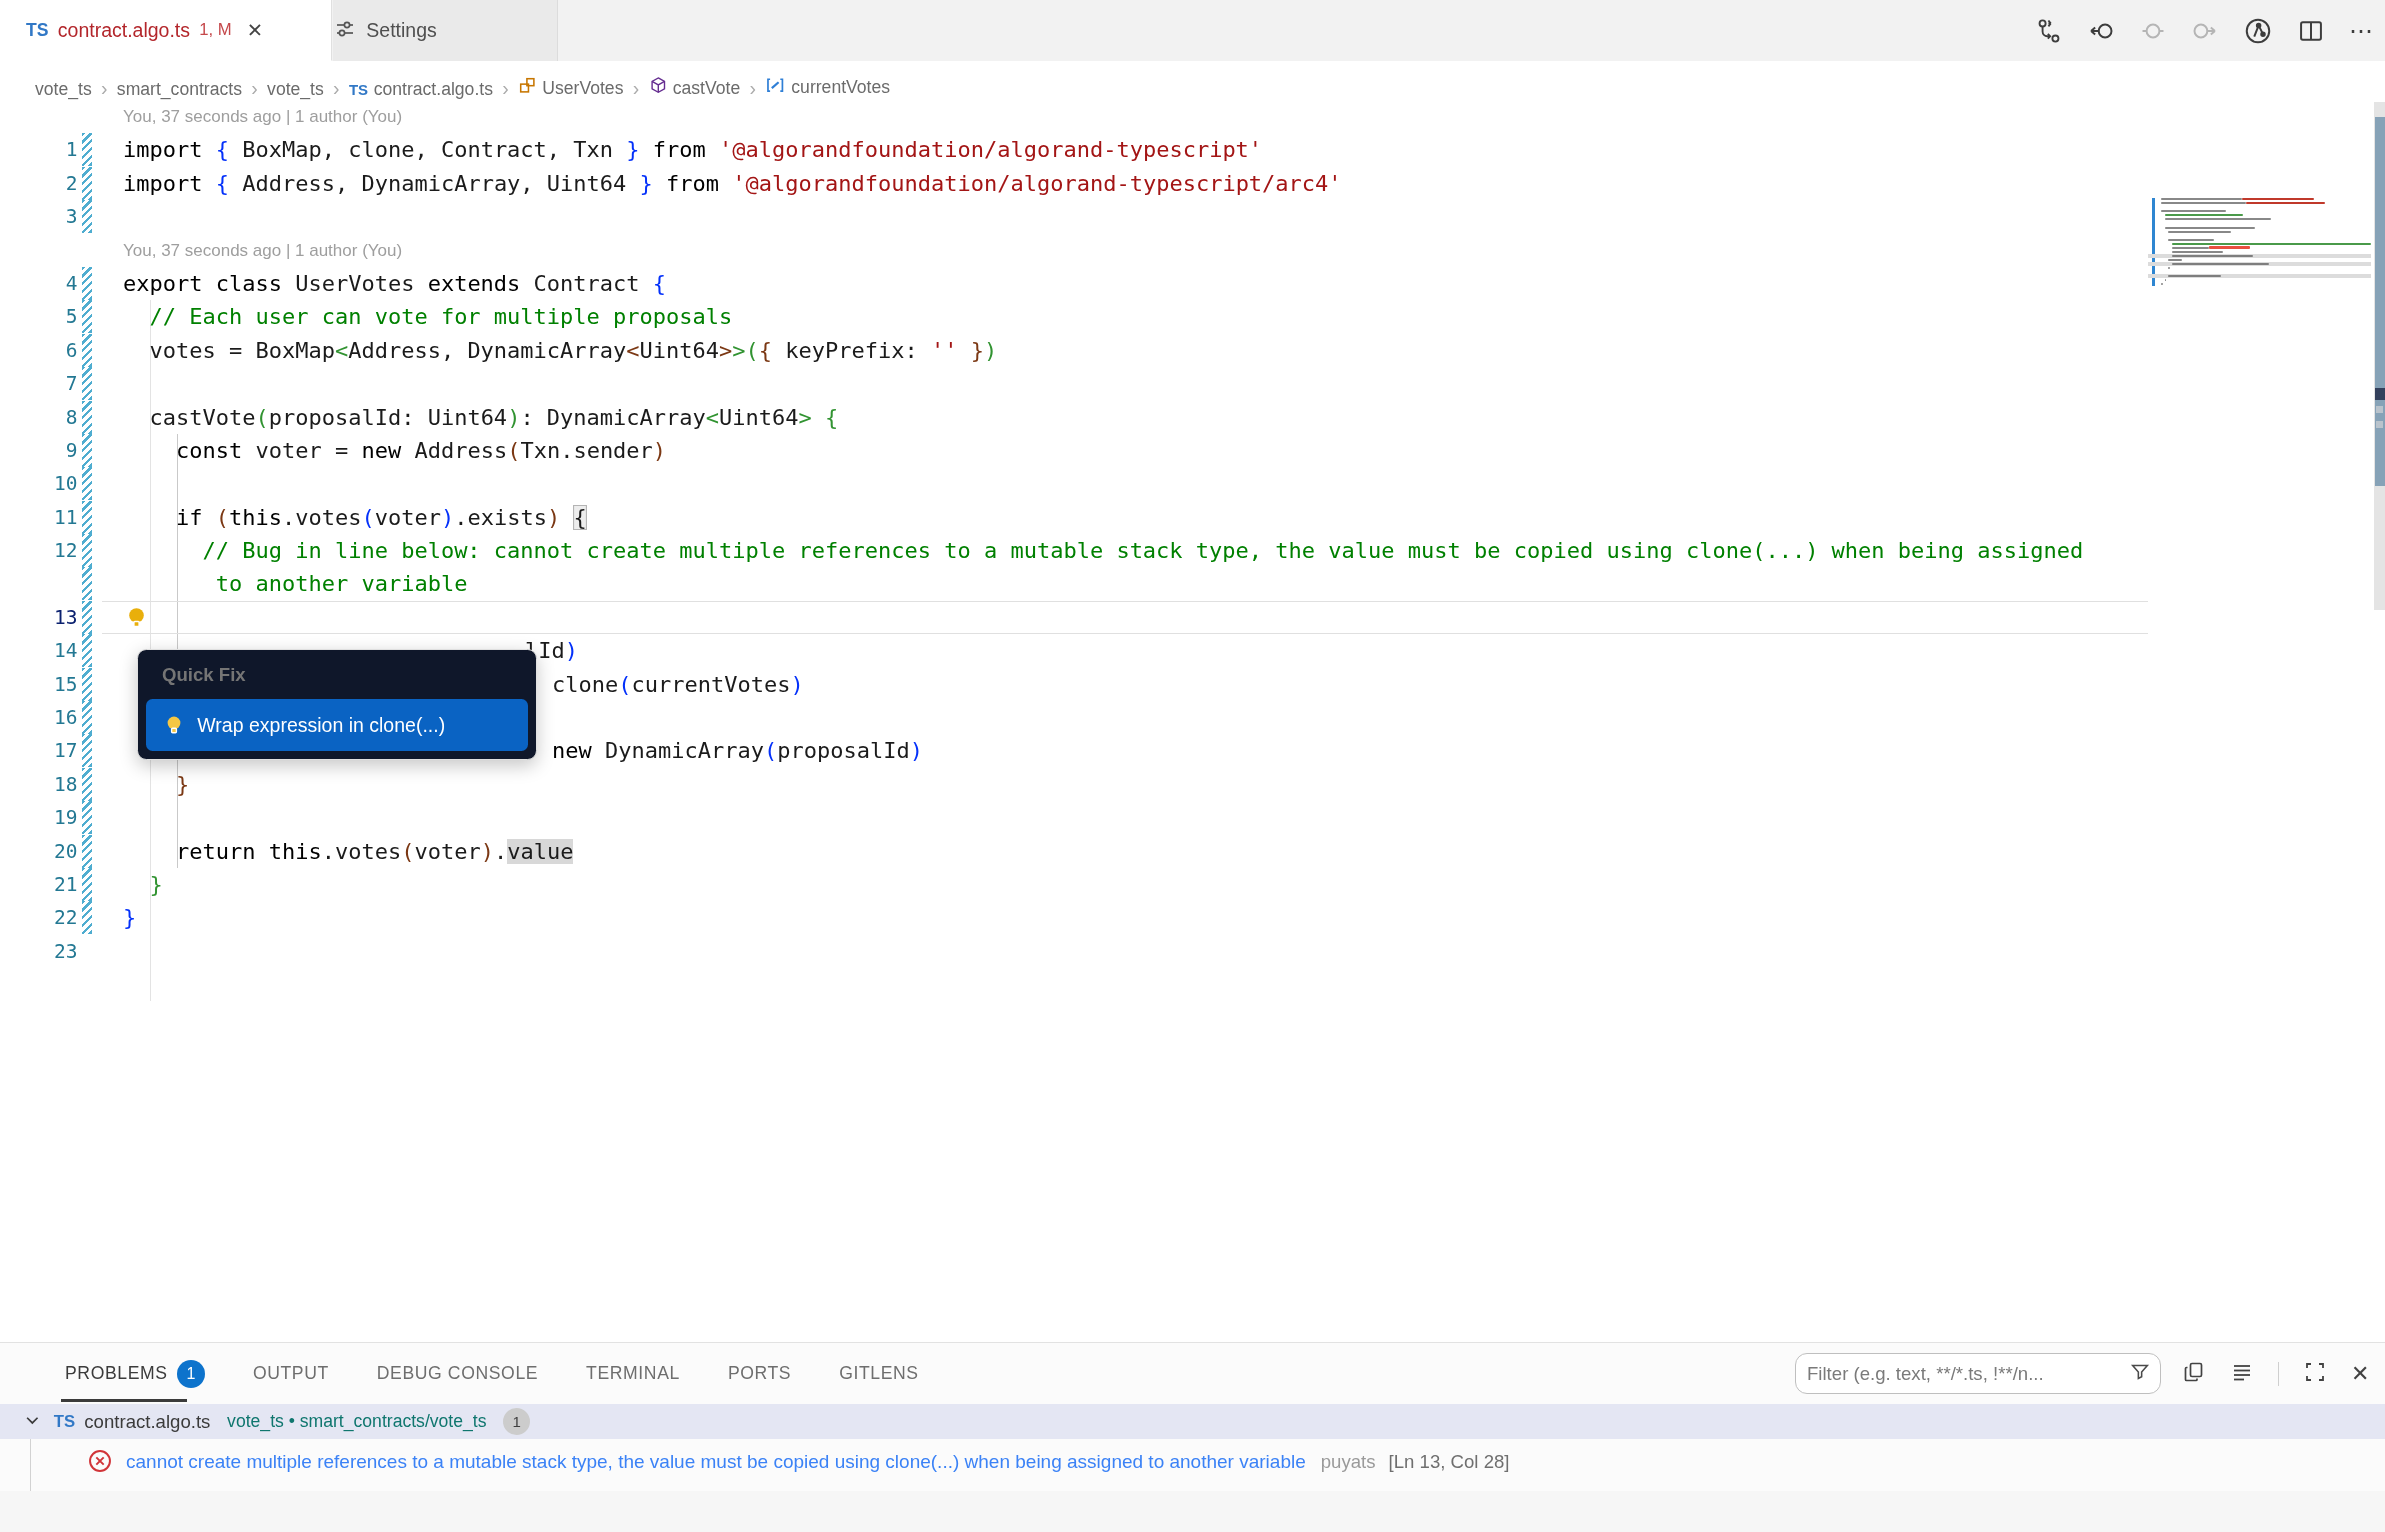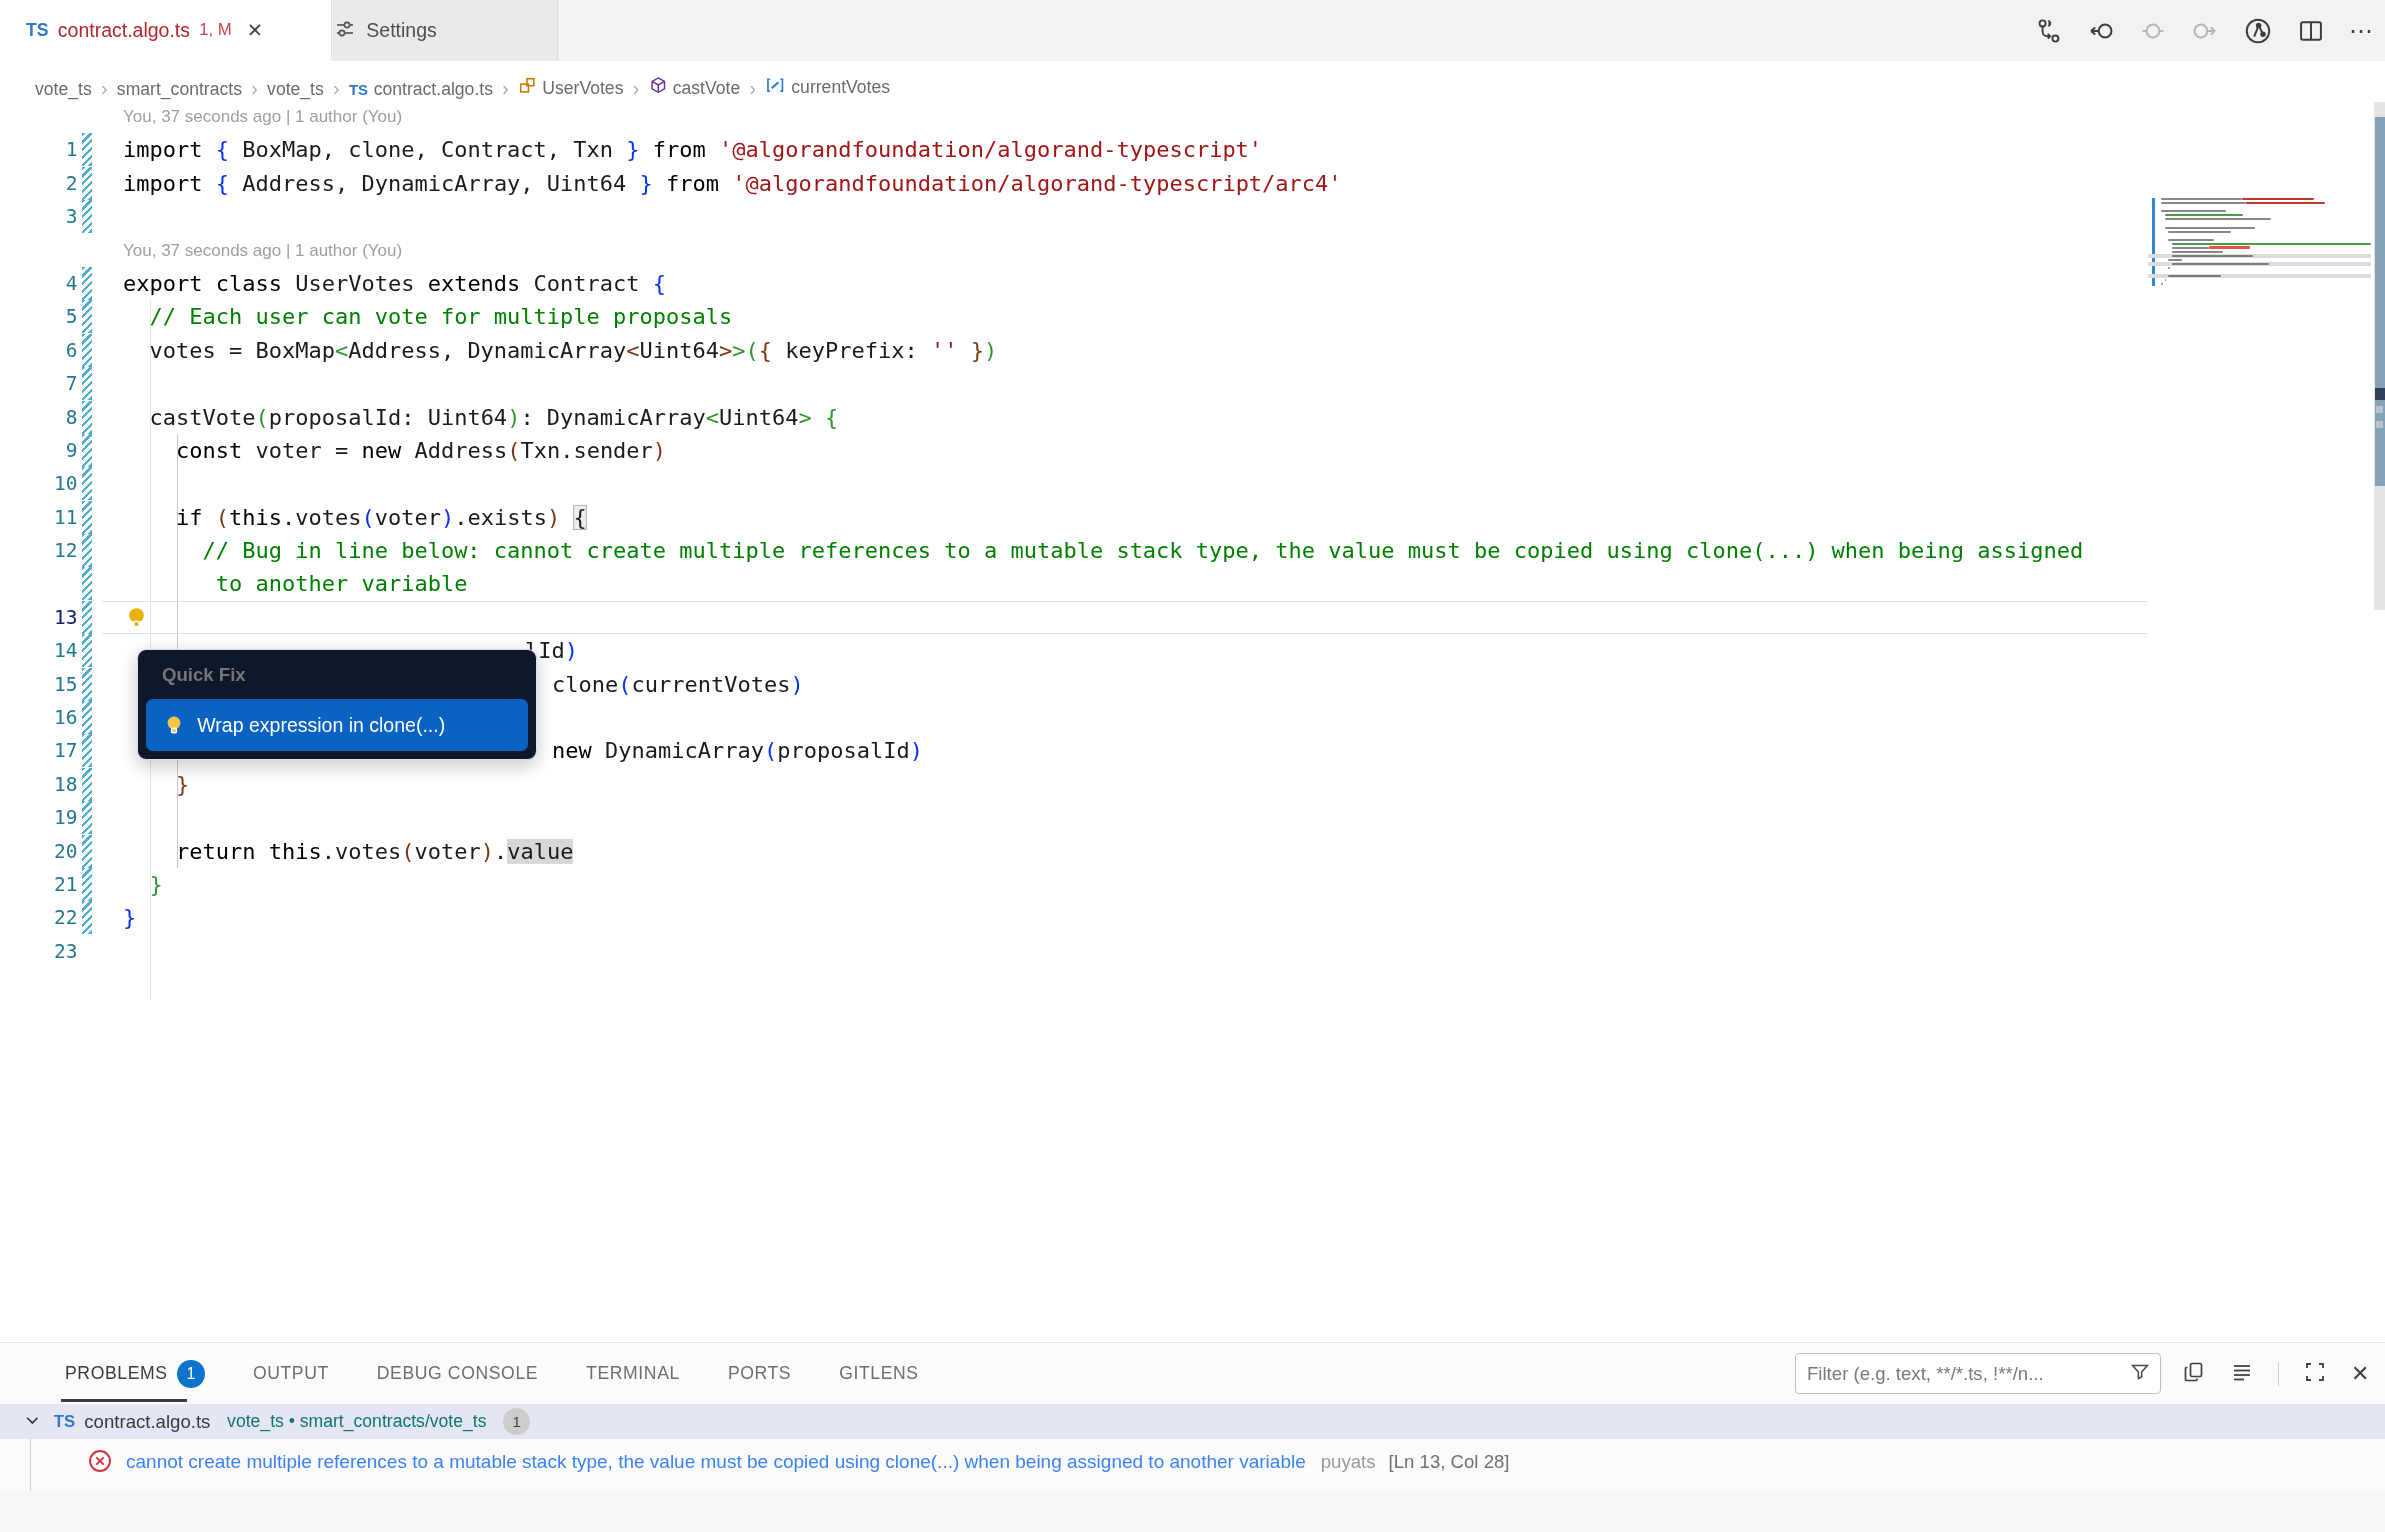--- a/index.html
+++ b/index.html
@@ -66,21 +66,21 @@
   
   .panel{position:absolute;left:0;top:1342px;width:2386px;height:190px;background:#fbfbfb;
          border-top:0.9px solid #e2e2e2;}
   .ptabs{position:absolute;left:65px;top:0;height:61px;display:flex;align-items:center;gap:48px;}
   .ptab{font-size:17.6px;letter-spacing:0.6px;color:#6e6e6e;display:flex;align-items:center;gap:9.3px;cursor:pointer;}
   .ptab.active{color:#3b3b3b;}
   .pbadge{width:28px;height:28px;border-radius:50%;background:#0d73cc;color:#fff;font-size:16px;
           display:flex;align-items:center;justify-content:center;letter-spacing:0;}
   .ptab-underline{position:absolute;left:61px;top:56px;width:126px;height:2.8px;background:#3b3b3b;}
   .pfilter{position:absolute;left:1795px;top:10.2px;width:366px;height:41px;border:0.9px solid #bfbfbf;
-           border-radius:4px;background:#fff;display:flex;align-items:center;box-sizing:border-box;}
+           border-radius:12px;background:#fff;display:flex;align-items:center;box-sizing:border-box;}
   .pfilter input{flex:1;border:0;outline:0;font-size:18.6px;color:#444;padding:0 3.7px 0 11px;background:transparent;
                  font-family:"Liberation Sans",sans-serif;}
   .pfilter input::placeholder{color:#7a7a7a;}
   .picons{position:absolute;right:16.7px;top:10.2px;height:41px;display:flex;align-items:center;gap:24px;}
   .psep{width:0.9px;height:24px;background:#cfcfcf;}
   .filerow{position:absolute;left:0;top:61px;width:2386px;height:35px;background:#e4e6f3;
            display:flex;align-items:center;cursor:pointer;}
   .filerow .ts-ic2{color:#3178c6;font-weight:bold;font-size:16.7px;margin:0 9.3px 0 0;}
   .f-name{font-size:18.6px;color:#3b3b3b;margin-right:16.7px;}
   .f-path{font-size:17.6px;color:#0f766e;margin-right:16.7px;}

